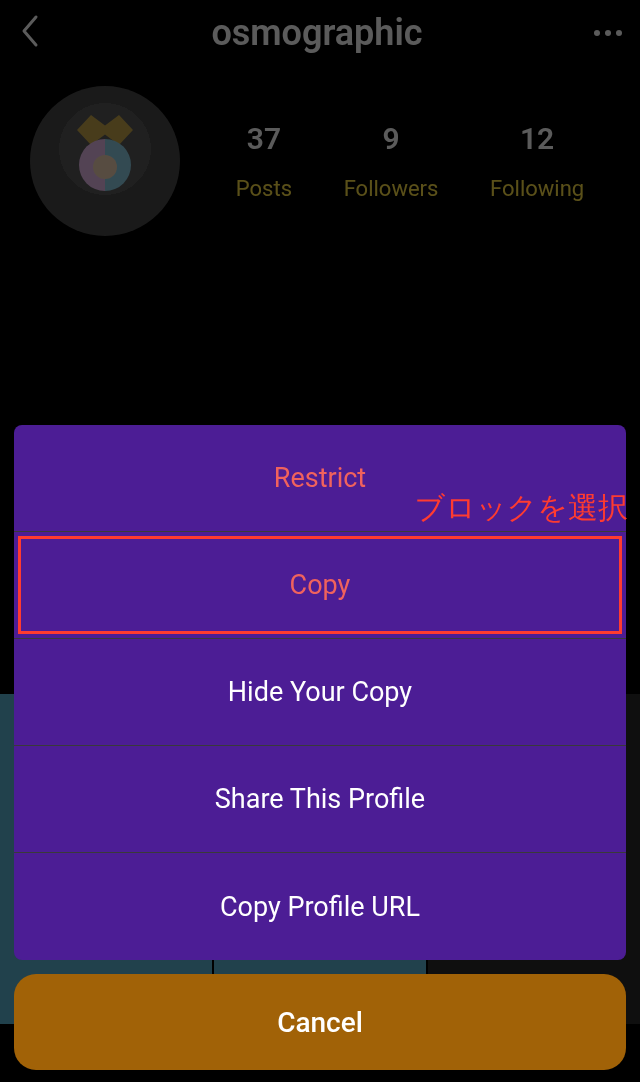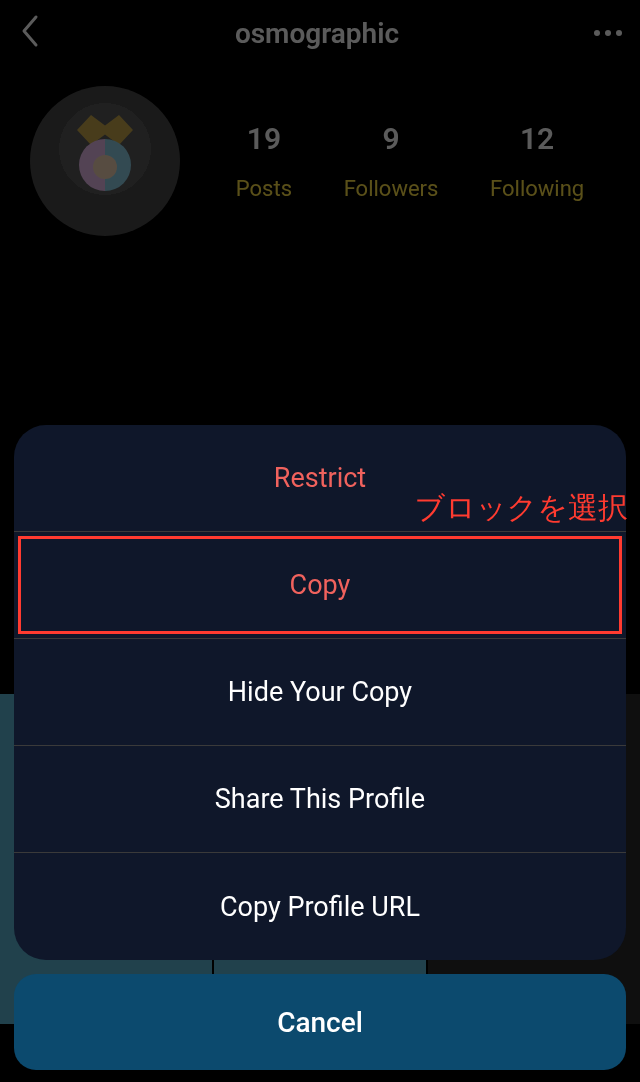--- a/index.html
+++ b/index.html
@@ -11,21 +11,21 @@
     position: absolute; inset: 0;
     background: #000;
     filter: brightness(0.55);
   }
   .topbar {
     height: 66px;
     display: flex; align-items: center; justify-content: space-between;
     padding: 0 18px;
   }
   .back-chevron svg { stroke: #fff; }
-  .username { font-size: 28px; font-weight: 600; color: #fff; text-align: center; flex: 1; }
+  .username { font-size: 36px; font-weight: 600; color: #fff; text-align: center; flex: 1; }
   .more-dots { display: flex; gap: 5px; }
   .more-dots span { width: 6px; height: 6px; border-radius: 50%; background: #fff; display: inline-block; }
 
   .profile-row {
     display: flex; align-items: center;
     padding: 20px 30px 0 30px;
     gap: 30px;
   }
   .avatar {
     width: 150px; height: 150px; border-radius: 50%;
@@ -71,38 +71,38 @@
   .tabbar-hint div{width:30px;height:30px;border:2px solid #888;border-radius:4px;}
 
   
   .overlay {
     position:absolute; inset:0;
     background: rgba(0,0,0,0.35);
     display:flex; flex-direction:column; justify-content:flex-end;
     padding: 0 14px 12px 14px;
   }
   .sheet {
-    background:#0f172a;
-    border-radius:32px;
+    background:#4c1d95;
+    border-radius:8px;
     overflow:visible;
     margin-bottom:14px;
     position:relative;
   }
   .sheet-item {
     height:107px;
     display:flex;align-items:center;justify-content:center;
     font-size:27px;
     border-bottom:1px solid #3a3a3a;
     color:#fff;
     position:relative;
   }
   .sheet-item:last-child{border-bottom:none;}
   .sheet-item.danger { color:#f0625d; }
   .sheet-cancel{
-    background:#0c4a6e;
+    background:#a16207;
     border-radius:22px;
     height:96px;
     display:flex;align-items:center;justify-content:center;
     font-size:28px;
     color:#fff;
     font-weight:500;
   }
 
   .highlight-box{
     position:absolute;
@@ -141,21 +141,21 @@
   <div class="profile-row">
     <div class="avatar">
       <div class="avatar-inner">
         <div class="bow"></div>
         <div class="head"></div>
         <div class="face"></div>
       </div>
     </div>
     <div class="stats">
       <div>
-        <div class="stat-num">19</div>
+        <div class="stat-num">37</div>
         <div class="stat-lbl">Posts</div>
       </div>
       <div>
         <div class="stat-num">9</div>
         <div class="stat-lbl">Followers</div>
       </div>
       <div>
         <div class="stat-num">12</div>
         <div class="stat-lbl">Following</div>
       </div>

